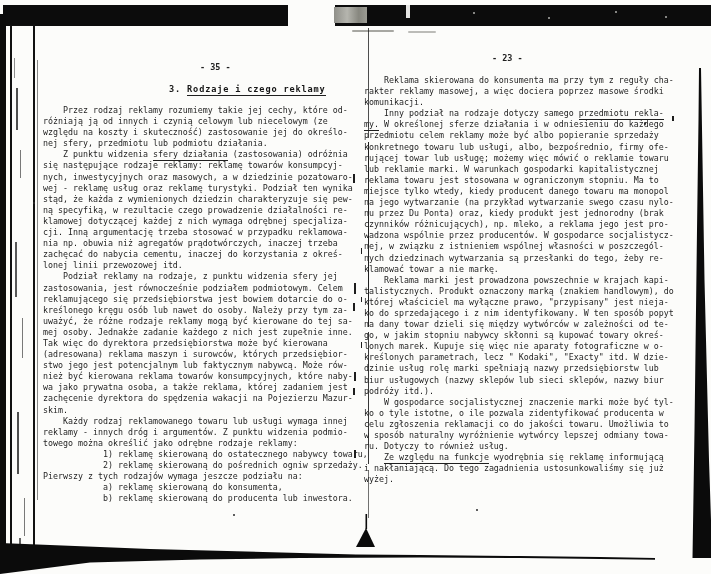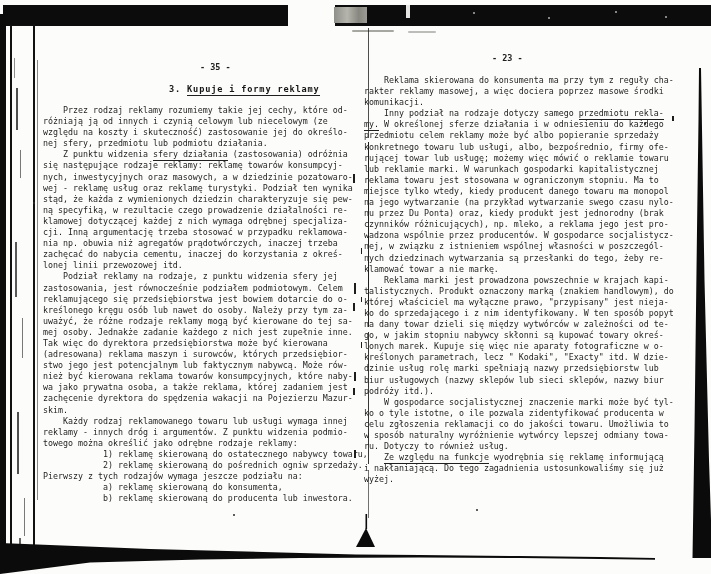--- a/index.html
+++ b/index.html
@@ -84,21 +84,21 @@
   <div class="abs tick" style="left:361px;top:297px;width:1.3px;height:5px;"></div>
   <div class="abs tick" style="left:361px;top:342px;width:1.3px;height:6px;"></div>
   <div class="abs tick" style="left:672px;top:116px;width:1.5px;height:5px;"></div>
   <div class="abs speck" style="left:33px;top:202px;width:2px;height:2px;"></div>
   <div class="abs speck" style="left:476px;top:509px;width:2px;height:2px;"></div>
   <div class="abs speck" style="left:233px;top:514px;width:2px;height:2px;"></div>
   <div class="abs speck" style="left:644px;top:122px;width:2px;height:3px;"></div>
 
   <div>
     <div class="abs page-num" style="left:200px;top:62px;">- 35 -</div>
-    <div class="abs heading" id="heading-left" style="left:169px;top:84px;">3. <span class="tw-u">Kupuje i formy reklamy</span></div>
+    <div class="abs heading" id="heading-left" style="left:169px;top:84px;">3. <span class="tw-u">Rodzaje i czego reklamy</span></div>
     <div class="abs pagecol" id="left-lines" style="left:43px;top:105px;width:320px;"><div class="tl">    Przez rodzaj reklamy rozumiemy takie jej cechy, które od-</div><div class="tl">różniają ją od innych i czynią celowym lub niecelowym (ze</div><div class="tl">względu na koszty i skuteczność) zastosowanie jej do określo-</div><div class="tl">nej sfery, przedmiotu lub podmiotu działania.</div><div class="tl">    Z punktu widzenia <span class="tw-u">sfery działania</span> (zastosowania) odróżnia</div><div class="tl">się następujące rodzaje reklamy: reklamę towarów konsumpcyj-</div><div class="tl">nych, inwestycyjnych oraz masowych, a w dziedzinie pozatowaro-</div><div class="tl">wej - reklamę usług oraz reklamę turystyki. Podział ten wynika</div><div class="tl">stąd, że każda z wymienionych dziedzin charakteryzuje się pew-</div><div class="tl">ną specyfiką, w rezultacie czego prowadzenie działalności re-</div><div class="tl">klamowej dotyczącej każdej z nich wymaga odrębnej specjaliza-</div><div class="tl">cji. Inną argumentację trzeba stosować w przypadku reklamowa-</div><div class="tl">nia np. obuwia niż agregatów prądotwórczych, inaczej trzeba</div><div class="tl">zachęcać do nabycia cementu, inaczej do korzystania z okreś-</div><div class="tl">lonej linii przewozowej itd.</div><div class="tl">    Podział reklamy na rodzaje, z punktu widzenia sfery jej</div><div class="tl">zastosowania, jest równocześnie podziałem podmiotowym. Celem</div><div class="tl">reklamującego się przedsiębiorstwa jest bowiem dotarcie do o-</div><div class="tl">kreślonego kręgu osób lub nawet do osoby. Należy przy tym za-</div><div class="tl">uważyć, że różne rodzaje reklamy mogą być kierowane do tej sa-</div><div class="tl">mej osoby. Jednakże zadanie każdego z nich jest zupełnie inne.</div><div class="tl">Tak więc do dyrektora przedsiębiorstwa może być kierowana</div><div class="tl">(adresowana) reklama maszyn i surowców, których przedsiębior-</div><div class="tl">stwo jego jest potencjalnym lub faktycznym nabywcą. Może rów-</div><div class="tl">nież być kierowana reklama towarów konsumpcyjnych, które naby-</div><div class="tl">wa jako prywatna osoba, a także reklama, której zadaniem jest</div><div class="tl">zachęcenie dyrektora do spędzenia wakacji na Pojezierzu Mazur-</div><div class="tl">skim.</div><div class="tl">    Każdy rodzaj reklamowanego towaru lub usługi wymaga innej</div><div class="tl">reklamy - innych dróg i argumentów. Z punktu widzenia podmio-</div><div class="tl">towego można określić jako odrębne rodzaje reklamy:</div><div class="tl">            1) reklamę skierowaną do ostatecznego nabywcy towaru,</div><div class="tl">            2) reklamę skierowaną do pośrednich ogniw sprzedaży.</div><div class="tl">Pierwszy z tych rodzajów wymaga jeszcze podziału na:</div><div class="tl">            a) reklamę skierowaną do konsumenta,</div><div class="tl">            b) reklamę skierowaną do producenta lub inwestora.</div></div>
   </div>
 
   <div>
     <div class="abs page-num" style="left:492px;top:53px;">- 23 -</div>
     <div class="abs pagecol" id="right-lines" style="left:364px;top:75px;width:330px;"><div class="tl">    Reklama skierowana do konsumenta ma przy tym z reguły cha-</div><div class="tl">rakter reklamy masowej, a więc dociera poprzez masowe środki</div><div class="tl">komunikacji.</div><div class="tl">    Inny podział na rodzaje dotyczy samego <span class="tw-u">przedmiotu rekla-</span></div><div class="tl"><span class="tw-u">my.</span> W określonej sferze działania i w odniesieniu do każdego</div><div class="tl">przedmiotu celem reklamy może być albo popieranie sprzedaży</div><div class="tl">konkretnego towaru lub usługi, albo, bezpośrednio, firmy ofe-</div><div class="tl">rującej towar lub usługę; możemy więc mówić o reklamie towaru</div><div class="tl">lub reklamie marki. W warunkach gospodarki kapitalistycznej</div><div class="tl">reklama towaru jest stosowana w ograniczonym stopniu. Ma to</div><div class="tl">miejsce tylko wtedy, kiedy producent danego towaru ma monopol</div><div class="tl">na jego wytwarzanie (na przykład wytwarzanie swego czasu nylo-</div><div class="tl">nu przez Du Ponta) oraz, kiedy produkt jest jednorodny (brak</div><div class="tl">czynników różnicujących), np. mleko, a reklama jego jest pro-</div><div class="tl">wadzona wspólnie przez producentów. W gospodarce socjalistycz-</div><div class="tl">nej, w związku z istnieniem wspólnej własności w poszczegól-</div><div class="tl">nych dziedzinach wytwarzania są przesłanki do tego, żeby re-</div><div class="tl">klamować towar a nie markę.</div><div class="tl">    Reklama marki jest prowadzona powszechnie w krajach kapi-</div><div class="tl">talistycznych. Produkt oznaczony marką (znakiem handlowym), do</div><div class="tl">której właściciel ma wyłączne prawo, "przypisany" jest nieja-</div><div class="tl">ko do sprzedającego i z nim identyfikowany. W ten sposób popyt</div><div class="tl">na dany towar dzieli się między wytwórców w zależności od te-</div><div class="tl">go, w jakim stopniu nabywcy skłonni są kupować towary okreś-</div><div class="tl">lonych marek. Kupuje się więc nie aparaty fotograficzne w o-</div><div class="tl">kreślonych parametrach, lecz " Kodaki", "Exacty" itd. W dzie-</div><div class="tl">dzinie usług rolę marki spełniają nazwy przedsiębiorstw lub</div><div class="tl">biur usługowych (nazwy sklepów lub sieci sklepów, nazwy biur</div><div class="tl">podróży itd.).</div><div class="tl">    W gospodarce socjalistycznej znaczenie marki może być tyl-</div><div class="tl">ko o tyle istotne, o ile pozwala zidentyfikować producenta w</div><div class="tl">celu zgłoszenia reklamacji co do jakości towaru. Umożliwia to</div><div class="tl">w sposób naturalny wyróżnienie wytwórcy lepszej odmiany towa-</div><div class="tl">ru. Dotyczy to również usług.</div><div class="tl">    <span class="tw-u">Ze względu na funkcje</span> wyodrębnia się reklamę informującą</div><div class="tl">i nakłaniającą. Do tego zagadnienia ustosunkowaliśmy się już</div><div class="tl">wyżej.</div></div>
   </div>
 
 </div>
 

